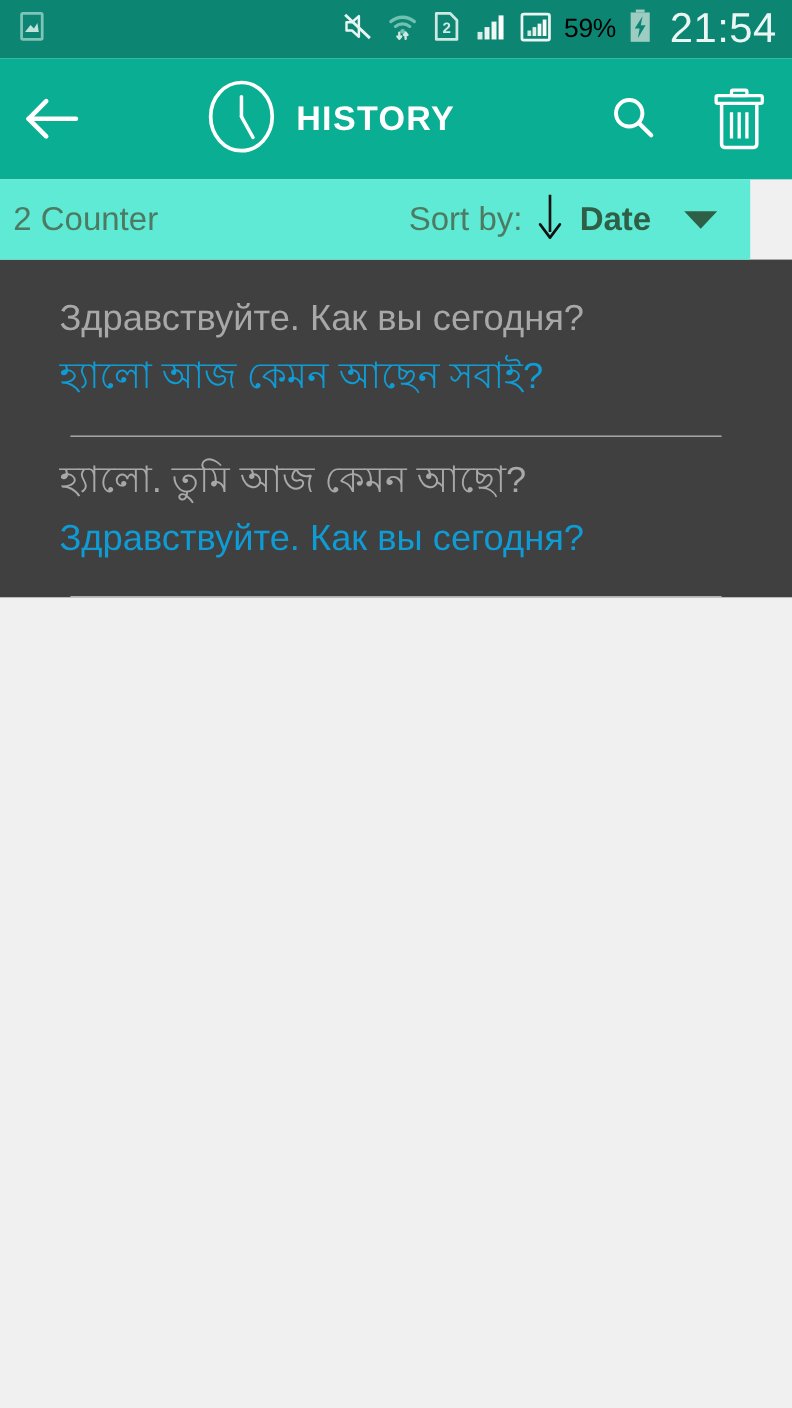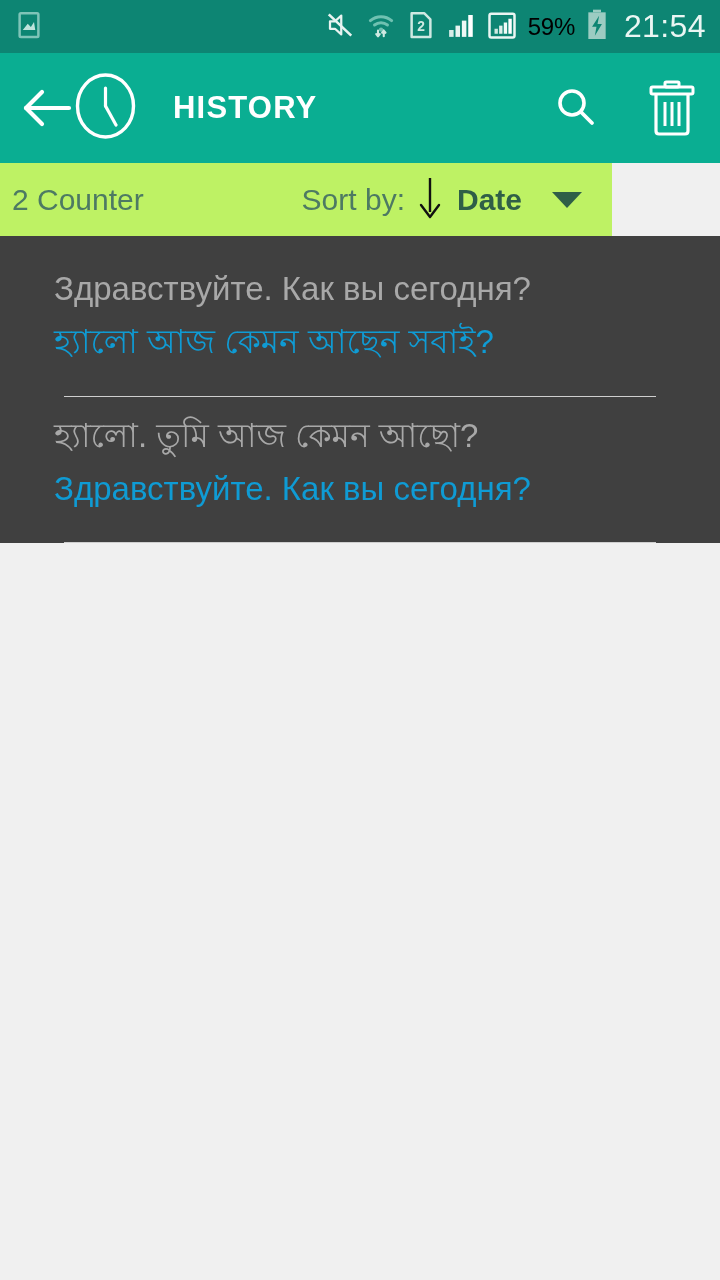--- a/index.html
+++ b/index.html
@@ -19,59 +19,59 @@
     padding:0 14px 0 14px;
   }
   #status-left{ display:flex; align-items:center; }
   #status-right{ margin-left:auto; display:flex; align-items:center; gap:11px; }
   .sb-ico{ display:block; }
   #status-battery-text{
     color:#000000; font-size:24px; letter-spacing:-0.3px;
     font-family:"Liberation Sans", sans-serif;
   }
   #status-clock{
-    color:#eaf6f3; font-size:32px; letter-spacing:0.4px;
+    color:#eaf6f3; font-size:38px; letter-spacing:0.4px;
     margin-left:5px;
     font-family:"Liberation Sans", sans-serif;
   }
 
   
   #app-bar{
     position:relative;
     width:720px; height:110px;
     background:#0aae92;
     display:flex; align-items:center;
   }
   #back-button{
     width:96px; height:110px;
     display:flex; align-items:center; justify-content:center;
   }
   #title-group{
     flex:1;
-    display:flex; align-items:center; 
-    gap:36px;
+    display:flex; align-items:center; justify-content:center;
+    gap:18px;
     margin-left:-22px;
   }
   #app-title{
     color:#ffffff;
     font-size:31px;
     font-weight:bold;
     letter-spacing:1.2px;
     font-family:"Liberation Sans", sans-serif;
   }
   #search-button, #delete-button{
     width:96px; height:110px;
     display:flex; align-items:center; justify-content:center;
   }
 
   
   #sort-bar{
     position:relative;
-    width:612px; height:73px;
-    background:#bef264;
+    width:682px; height:73px;
+    background:#5eead4;
     display:flex; align-items:center;
   }
   #counter-label{
     color:#4d7a63;
     font-size:30px;
     margin-left:12px;
     font-family:"Liberation Sans", sans-serif;
   }
   #sort-group{
     margin-left:auto;

